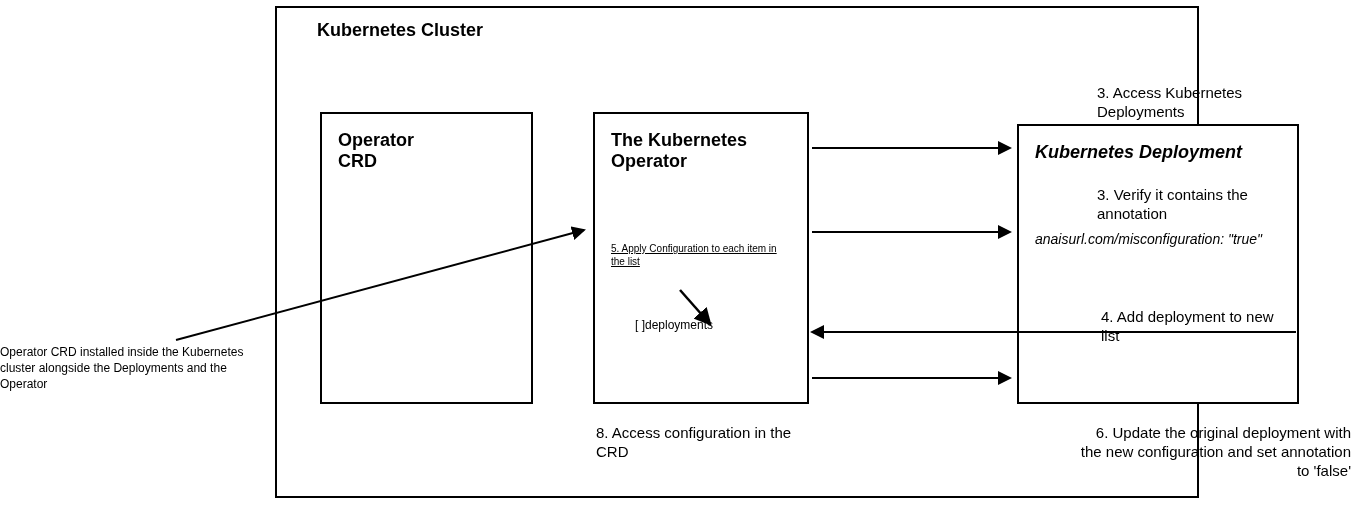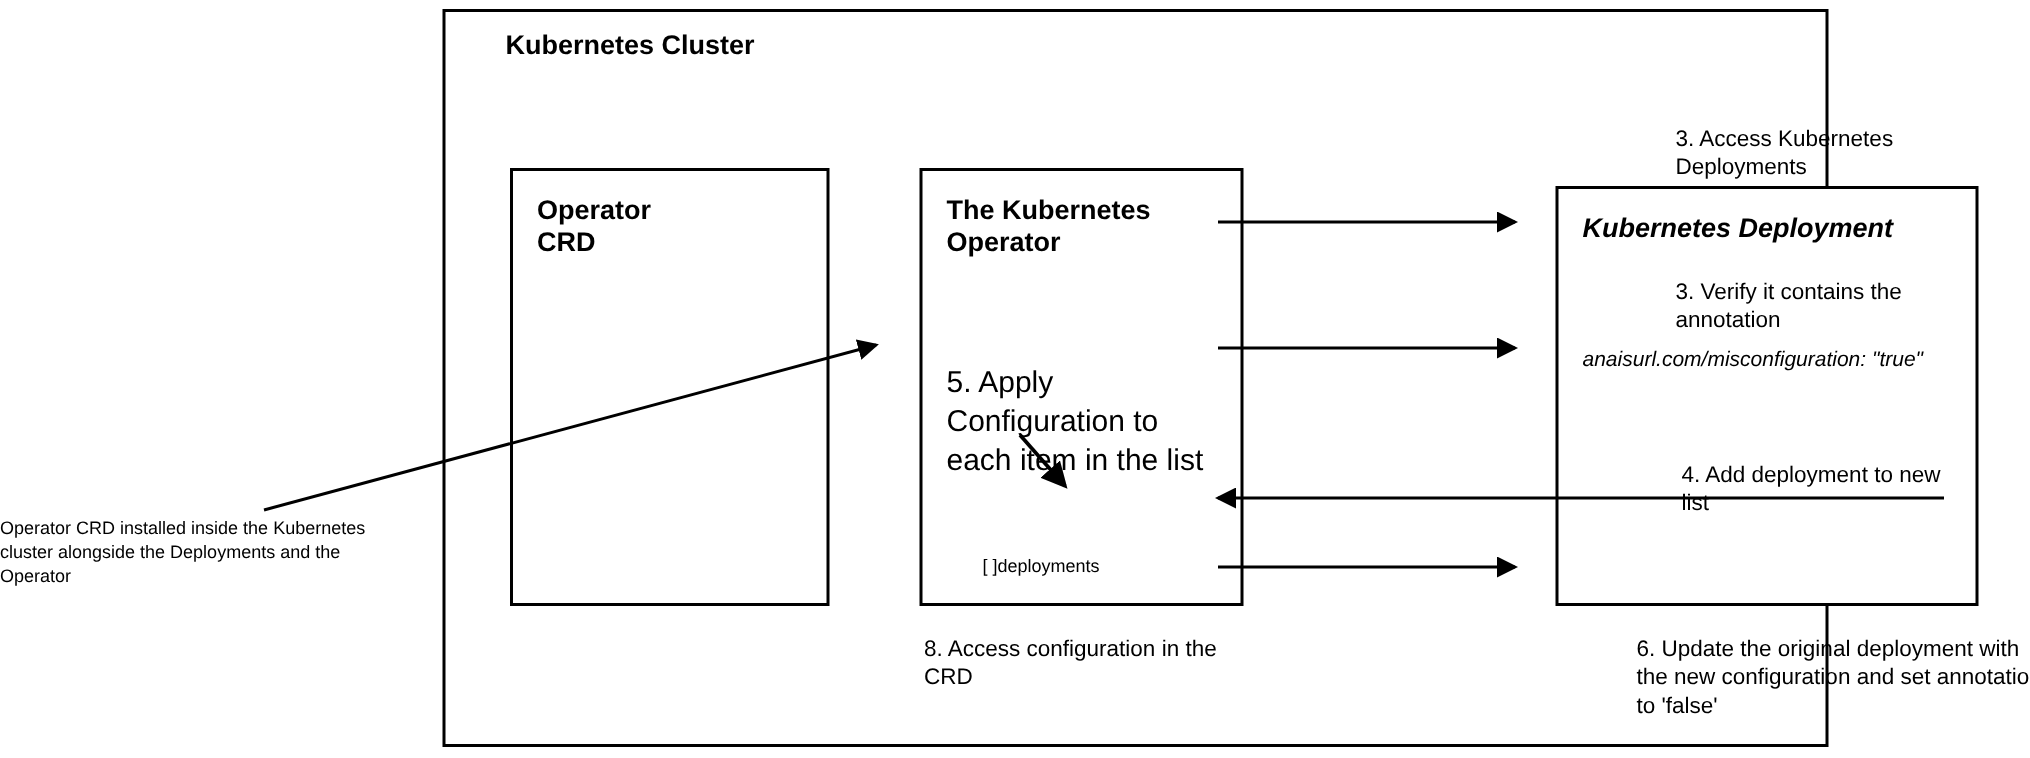--- a/index.html
+++ b/index.html
@@ -10,21 +10,20 @@
       position: relative;
       background: #fff;
     }
     .cluster {
       position: absolute;
       left: 275px;
       top: 6px;
       width: 924px;
       height: 492px;
       border: 2px solid #000;
-      margin-left: 20px;
     }
     .cluster-title {
       position: absolute;
       left: 40px;
       top: 12px;
       font-size: 18px;
       font-weight: 550;
     }
     .box {
       position: absolute;
@@ -40,24 +39,25 @@
     }
     .box-operator {
       left: 316px; top: 104px;
       width: 216px; height: 292px;
     }
     .box-deployment {
       left: 740px; top: 116px;
       width: 282px; height: 280px; font-style: italic;
     }
     .box-operator .step5 {
-      font-size: 20px;
+      font-size: 10px;
       font-weight: 400;
       margin-top: 70px;
       line-height: 1.3;
+      text-decoration: underline;
     }
     .box-operator .deployments {
       font-size: 12px;
       font-weight: 400;
       margin-top: 50px;
       margin-left: 24px;
     }
     .box-deployment .annotation {
       font-size: 14px;
       font-weight: 400;
@@ -75,21 +75,21 @@
     .step-label {
       position: absolute;
       font-size: 15px;
       font-weight: 400;
       line-height: 1.25;
     }
     .step1 { left: 319px; top: 416px; width: 200px; }
     .step2 { left: 820px; top: 76px;  width: 150px; }
     .step3 { left: 820px; top: 178px; width: 180px; }
     .step4 { left: 824px; top: 300px; width: 180px; }
-    .step6 { left: 794px; top: 416px; width: 280px; }
+    .step6 { left: 794px; top: 416px; width: 280px; text-align: right; }
     svg.arrows {
       position: absolute;
       left: 0; top: 0;
       width: 1353px; height: 505px;
       pointer-events: none;
     }
   </style>
 </head>
 <body>
 

